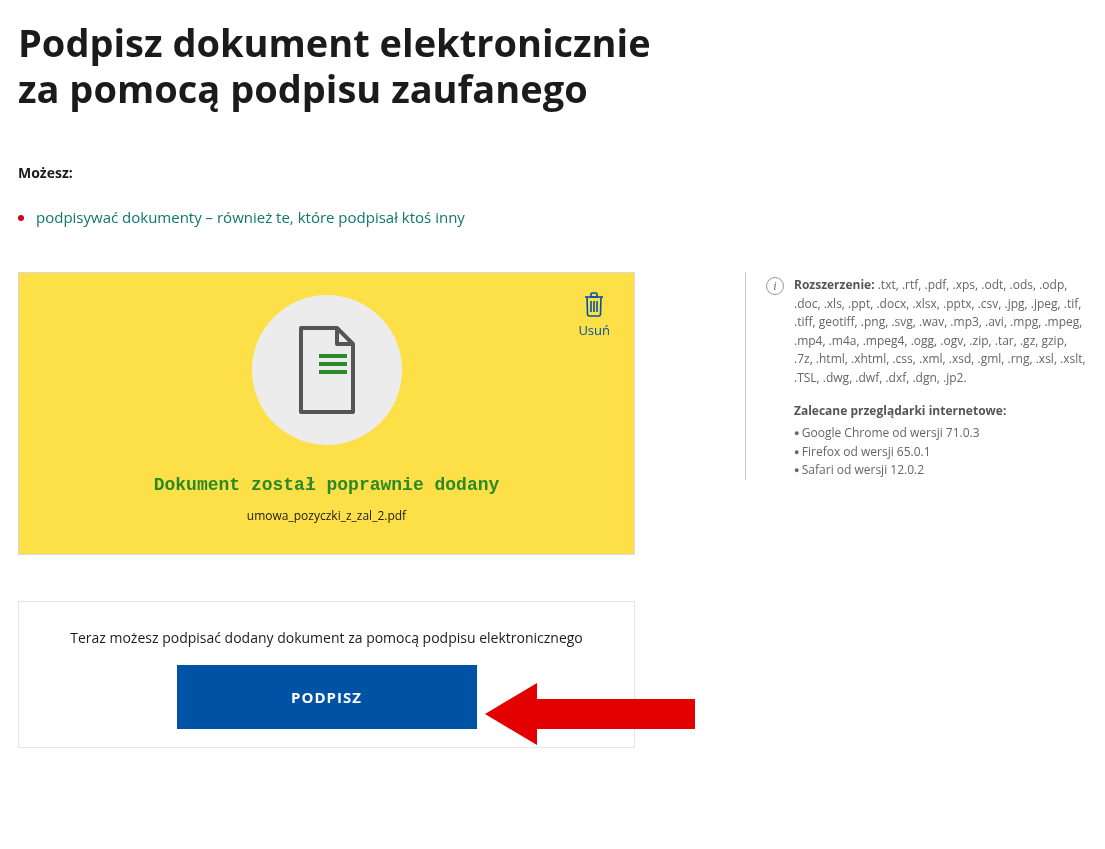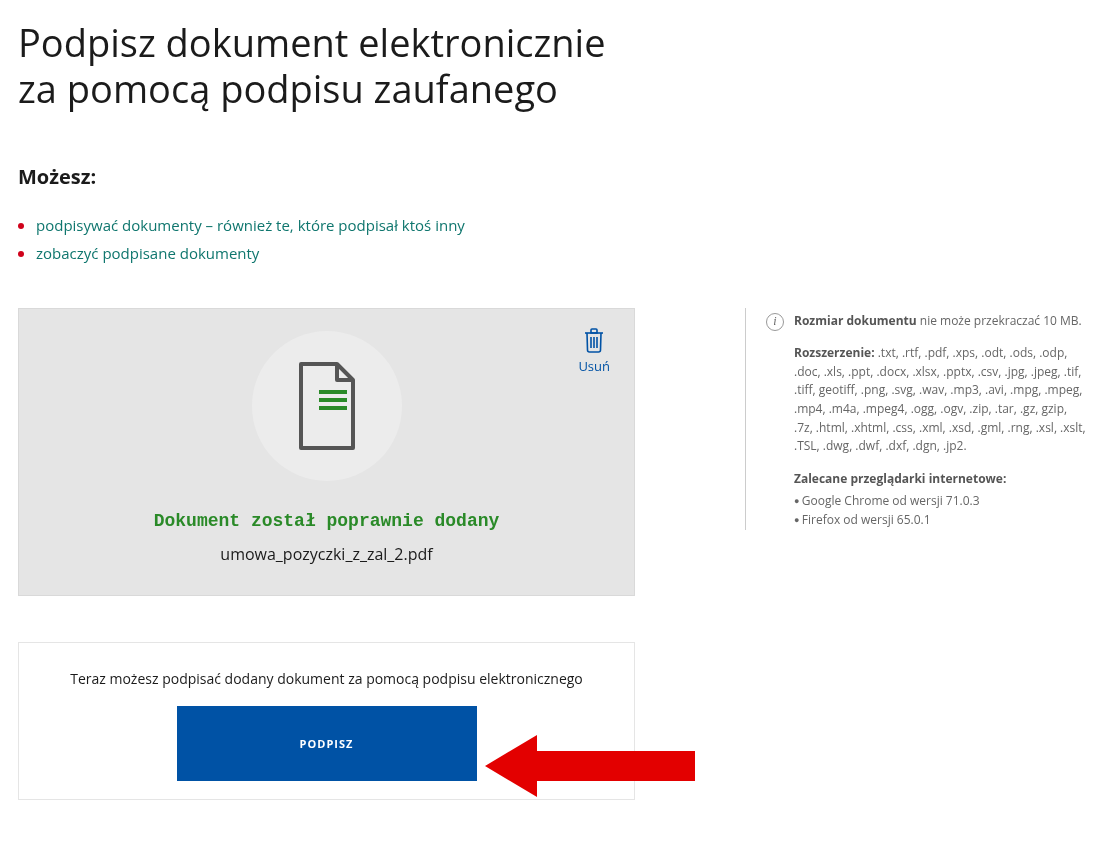--- a/index.html
+++ b/index.html
@@ -6,29 +6,29 @@
   body {
     font-family: "Open Sans", "Segoe UI", Arial, sans-serif;
     font-size: 14px;
     color: #1b1b1b;
     background: #fff;
     width: 1105px;
     padding: 20px 18px 0 18px;
   }
   h1.page-title {
     font-size: 38px;
-    font-weight: 400;
+    font-weight: 700;
     line-height: 1.2;
     color: #1b1b1b;
     margin-bottom: 52px;
     max-width: 720px;
   }
   .title-line { display: block; }
   h2.subhead {
-    font-size: 20px;
+    font-size: 14px;
     font-weight: 700;
     margin-bottom: 22px;
     margin-top: 28px;
   }
   ul.feature-list {
     list-style: none;
     margin-bottom: 40px;
   }
   ul.feature-list li {
     position: relative;
@@ -57,21 +57,21 @@
     flex: 1;
     border-left: 1px solid #ccc;
     padding-left: 20px;
     padding-top: 4px;
     font-size: 12px;
     line-height: 1.55;
     color: #666;
   }
   .upload-box {
     border: 1px solid #d9d9d9;
-    background: #e5e5e5;
+    background: #fde047;
     width: 617px;
     padding: 22px 22px 30px 22px;
     position: relative;
     text-align: center;
   }
   .delete-btn {
     position: absolute;
     top: 18px;
     right: 24px;
     text-align: center;
@@ -94,21 +94,21 @@
     justify-content: center;
   }
   .doc-added {
     font-size: 18px;
     font-weight: 700;
     color: #2a8a28;
     margin-bottom: 6px;
     font-family: Liberation Mono, monospace;
   }
   .doc-filename {
-    font-size: 16px;
+    font-size: 12px;
     color: #1b1b1b;
     margin-top: 12px;
   }
   .sign-box {
     border: 1px solid #e5e5e5;
     width: 617px;
     padding: 26px 26px 18px 26px;
     margin-top: 46px;
     position: relative;
     text-align: center;
@@ -117,24 +117,24 @@
     font-size: 14px;
     color: #1b1b1b;
     margin-bottom: 18px;
     text-align: center;
   }
   .sign-btn {
     display: inline-block;
     background: #0052a5;
     color: #fff;
     font-weight: 700;
-    font-size: 11px;
+    font-size: 15px;
     letter-spacing: 1px;
     border: none;
-    padding: 30px 20px;
+    padding: 22px 20px;
     width: 300px;
     cursor: pointer;
     font-family: inherit;
   }
   .arrow-overlay {
     position: absolute;
     left: 466px;
     bottom: -2px;
     pointer-events: none;
   }
@@ -164,21 +164,20 @@
 
 <h1 class="page-title">
   <span class="title-line">Podpisz dokument elektronicznie</span>
   <span class="title-line">za pomocą podpisu zaufanego</span>
 </h1>
 
 <h2 class="subhead">Możesz:</h2>
 
 <ul class="feature-list">
   <li>podpisywać dokumenty – również te, które podpisał ktoś inny</li>
-  <li>zobaczyć podpisane dokumenty</li>
 </ul>
 
 <div class="columns">
   <div class="left-col">
 
     <div class="upload-box">
       <button class="delete-btn">
         <svg width="22" height="26" viewBox="0 0 22 26" fill="none" stroke="#0052a5" stroke-width="1.6">
           <path d="M2 6 L20 6"></path>
           <path d="M4 6 L4.5 23 A2 2 0 0 0 6.5 25 L15.5 25 A2 2 0 0 0 17.5 23 L18 6"></path>
@@ -213,28 +212,26 @@
       </svg>
     </div>
 
   </div>
 
   <aside class="right-col">
     <div class="info-row">
       <div class="info-icon">i</div>
       <div class="info-body">
         <p>
-          <strong>Rozmiar dokumentu</strong><span> nie może przekraczać 10 MB.</span>
-        </p>
-        <p>
           <strong>Rozszerzenie:</strong><span> .txt, .rtf, .pdf, .xps, .odt, .ods, .odp, .doc, .xls, .ppt, .docx, .xlsx, .pptx, .csv, .jpg, .jpeg, .tif, .tiff, geotiff, .png, .svg, .wav, .mp3, .avi, .mpg, .mpeg, .mp4, .m4a, .mpeg4, .ogg, .ogv, .zip, .tar, .gz, gzip, .7z, .html, .xhtml, .css, .xml, .xsd, .gml, .rng, .xsl, .xslt, .TSL, .dwg, .dwf, .dxf, .dgn, .jp2.</span>
         </p>
         <div>
           <strong>Zalecane przeglądarki internetowe:</strong>
           <div class="browser-list">
             <div>Google Chrome od wersji 71.0.3</div>
             <div>Firefox od wersji 65.0.1</div>
+            <div>Safari od wersji 12.0.2</div>
           </div>
         </div>
       </div>
     </div>
   </aside>
 </div>
 
 </body></html>

